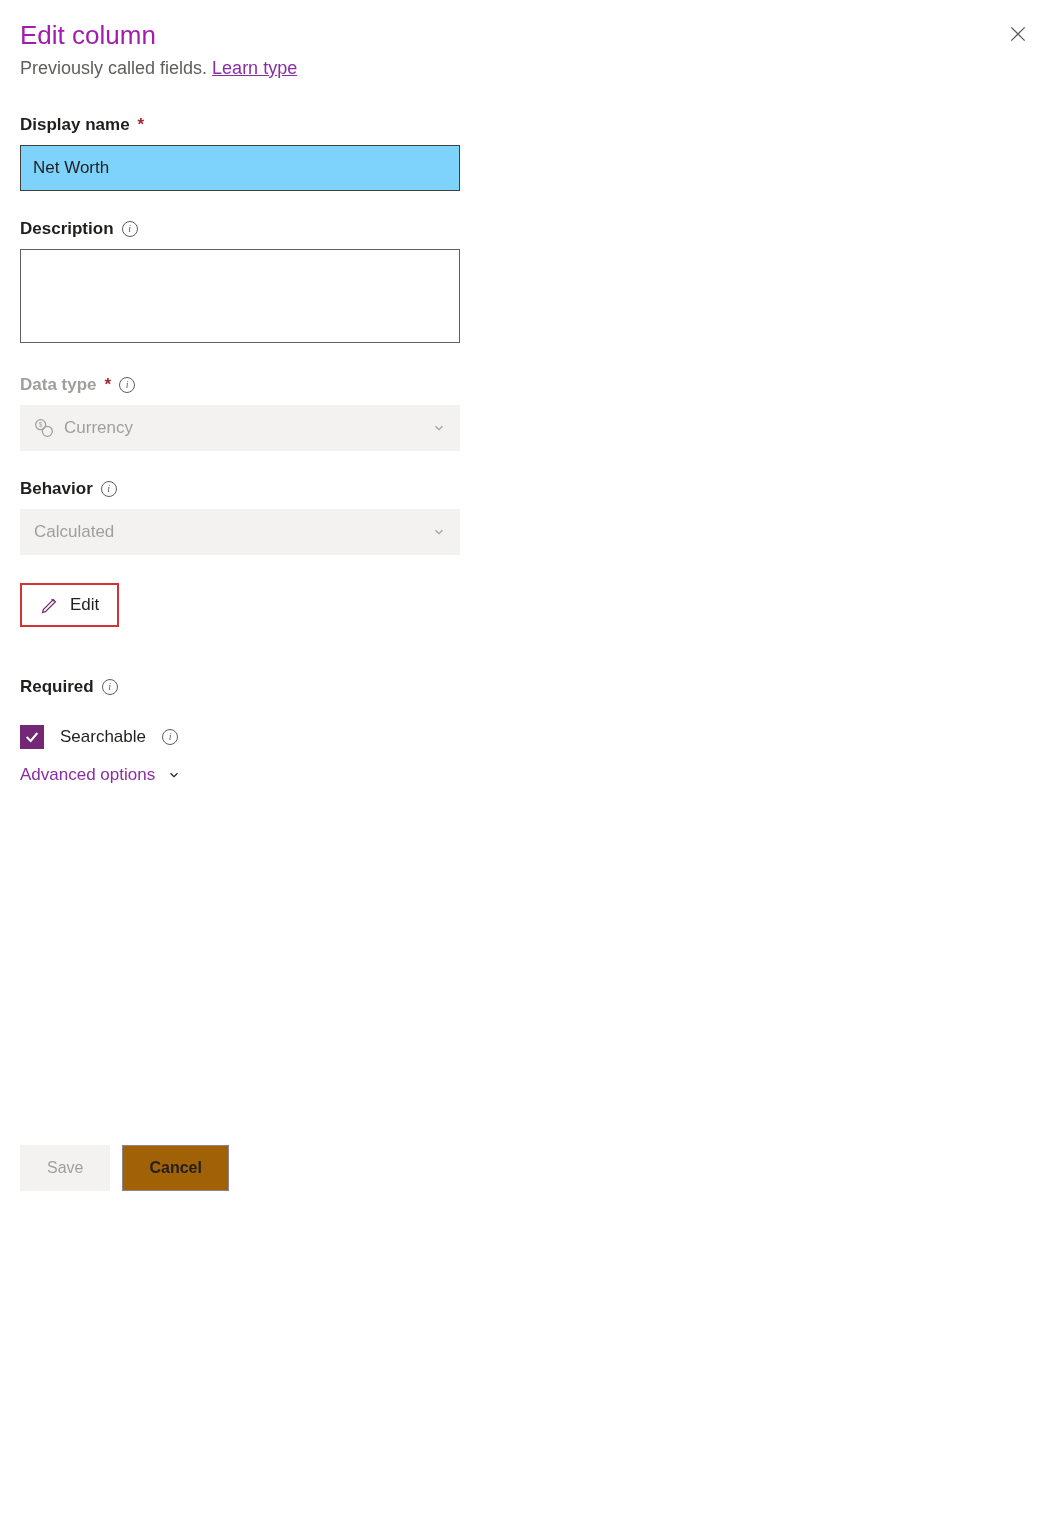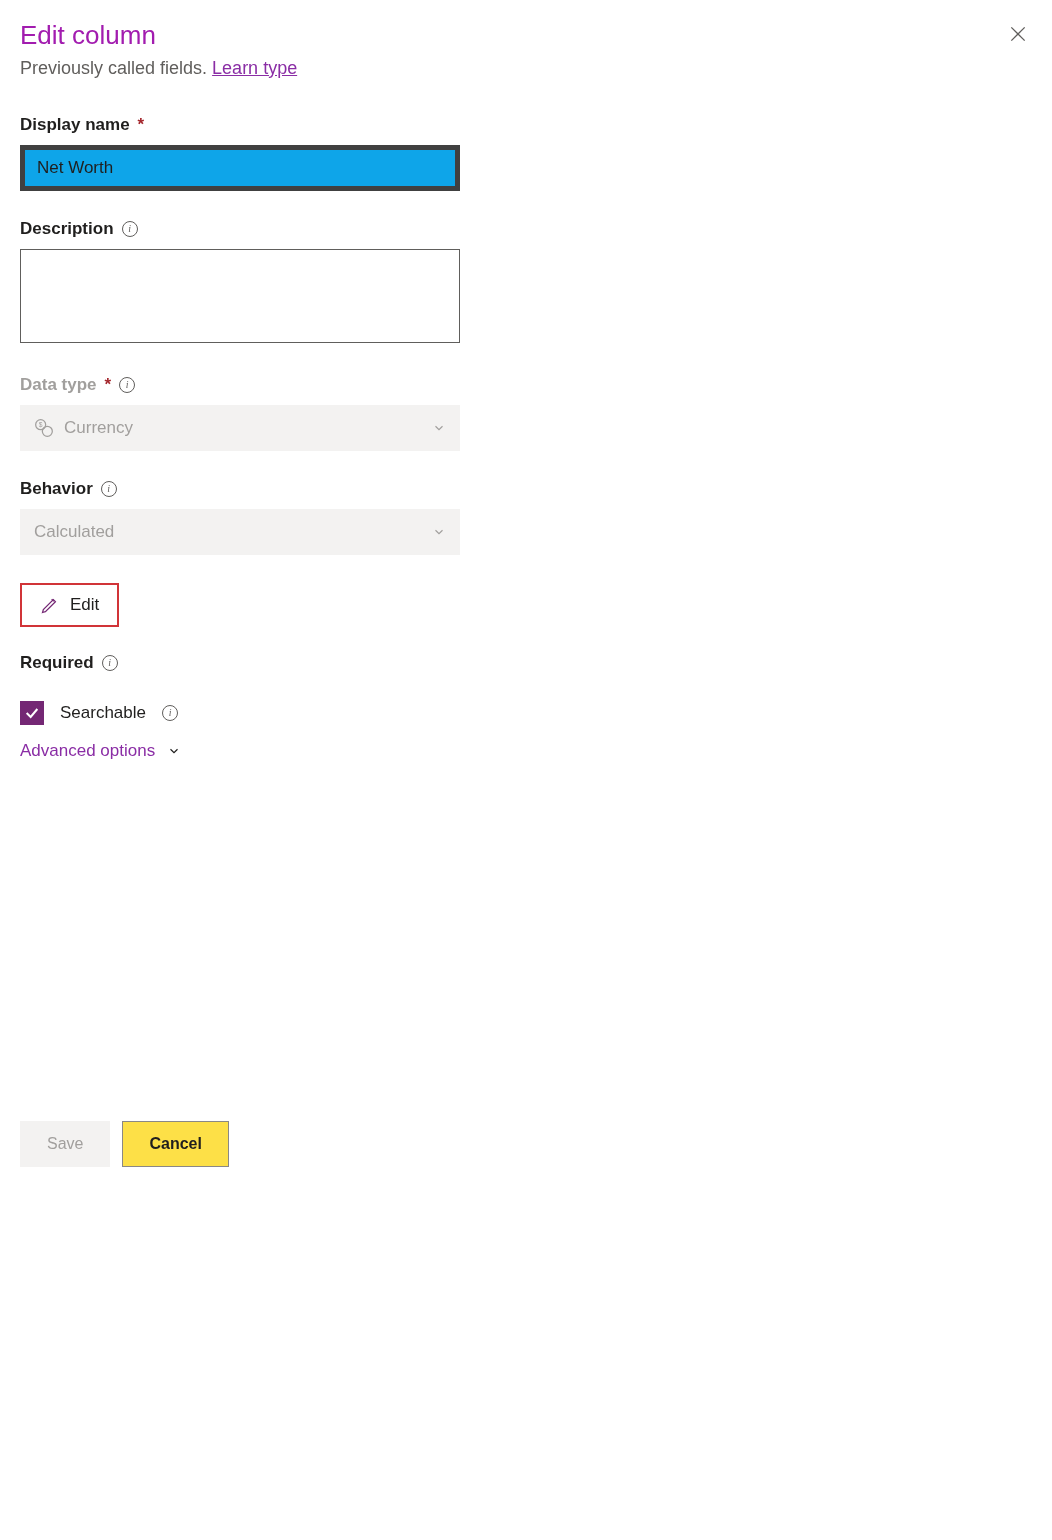--- a/index.html
+++ b/index.html
@@ -4,43 +4,43 @@
   <style>
     * { box-sizing: border-box; margin: 0; padding: 0; }
     body { font-family: 'Segoe UI', Tahoma, sans-serif; background: #fff; color: #201f1e; padding: 20px; width: 1052px; }
     .panel { position: relative; }
     .header { display: flex; justify-content: space-between; align-items: flex-start; margin-bottom: 6px; }
     .title { font-size: 26px; font-weight: 400; color: #a21caf; }
     .close-btn { cursor: pointer; padding: 4px; }
     .close-btn svg { width: 20px; height: 20px; }
     .subtitle { font-size: 18px; color: #605e5c; margin-bottom: 36px; }
     .subtitle a { color: #8a2da5; text-decoration: underline; }
-    .field-group { margin-bottom: 28px; width: 440px; }
+    .field-group { margin-bottom: 28px; width: 440px; margin-top: 24px; }
     .label-row { display: flex; align-items: center; gap: 8px; margin-bottom: 10px; }
     .label { font-size: 17px; font-weight: 600; color: #201f1e; }
     .label.disabled { color: #a19f9d; }
     .required-star { color: #a4262c; font-size: 17px; font-weight: 600; }
     .info-icon { width: 16px; height: 16px; border: 1px solid #605e5c; border-radius: 50%; display: inline-flex; align-items: center; justify-content: center; font-size: 10px; font-style: italic; font-family: serif; color: #605e5c; line-height: 1; }
-    .text-input { width: 100%; height: 46px; border: 5px solid #404040; padding: 0 12px; font-size: 17px; color: #201f1e; background: #0ea5e9; }
+    .text-input { width: 100%; height: 46px; border: 1px solid #404040; padding: 0 12px; font-size: 17px; color: #201f1e; background: #7dd3fc; }
     .textarea-input { width: 100%; height: 94px; border: 1px solid #605e5c; padding: 10px 12px; font-size: 17px; color: #201f1e; background: #fff; resize: none; }
     .select-disabled { width: 100%; height: 46px; background: #f3f2f1; display: flex; align-items: center; justify-content: space-between; padding: 0 14px; font-size: 17px; color: #a19f9d; }
     .select-left { display: flex; gap: 10px; }
     .currency-icon { width: 20px; height: 20px; }
     .chevron-down { width: 14px; height: 14px; }
     .edit-button { display: inline-flex; align-items: center; gap: 10px; border: 2px solid #d13438; background: #fff; padding: 10px 18px; cursor: pointer; font-size: 17px; color: #201f1e; margin-bottom: 26px; }
     .edit-button .pencil-icon { width: 20px; height: 20px; }
     .checkbox-row { display: flex; align-items: center; gap: 16px; margin-bottom: 16px; }
     .checkbox { width: 24px; height: 24px; background: #742774; display: flex; align-items: center; justify-content: center; cursor: pointer; }
     .checkbox svg { width: 16px; height: 16px; }
     .checkbox-label { font-size: 17px; color: #201f1e; }
     .adv-options { display: inline-flex; align-items: center; gap: 12px; color: #8a2da5; font-size: 17px; cursor: pointer; }
     .footer { display: flex; gap: 12px; margin-top: 360px; }
     .btn { height: 46px; padding: 0 26px; font-size: 16px; border: 1px solid transparent; cursor: pointer; }
     .btn-save { background: #f3f2f1; color: #a19f9d; cursor: not-allowed; }
-    .btn-cancel { background: #fde047; color: #201f1e; border: 1px solid #8a8886; font-weight: 600; }
+    .btn-cancel { background: #a16207; color: #201f1e; border: 1px solid #8a8886; font-weight: 600; }
   </style>
 </head>
 <body>
 
 <div class="panel">
 
   <div class="header">
     <h1 class="title">Edit column</h1>
     <div class="close-btn">
       <svg viewBox="0 0 24 24" fill="none" stroke="#605e5c" stroke-width="1.5">

